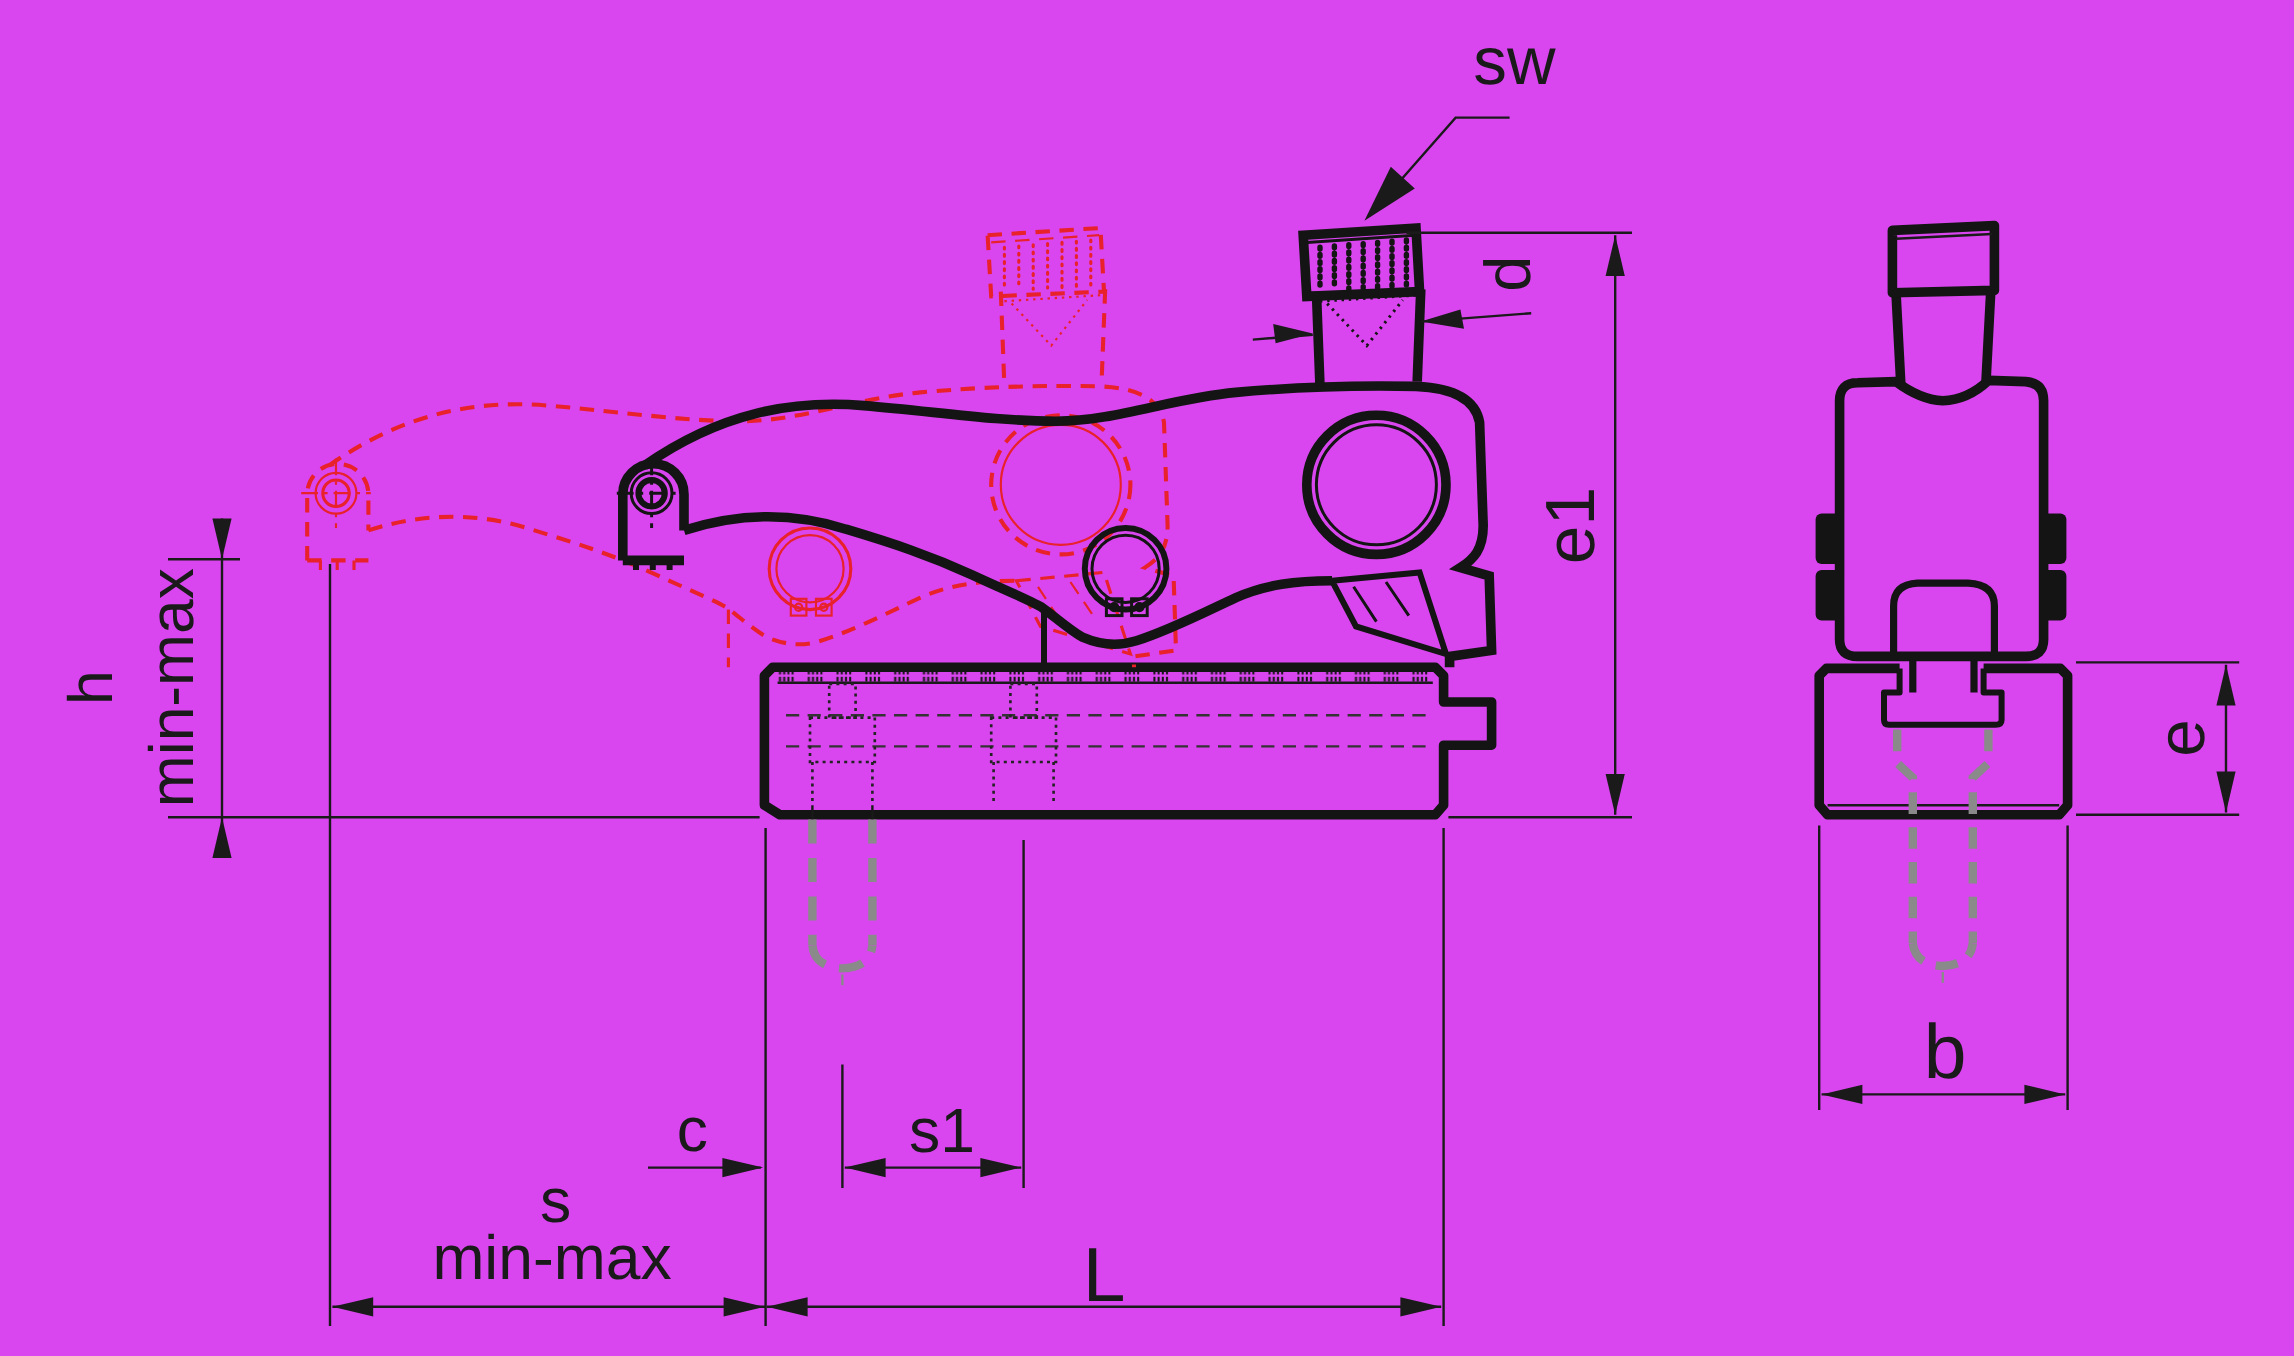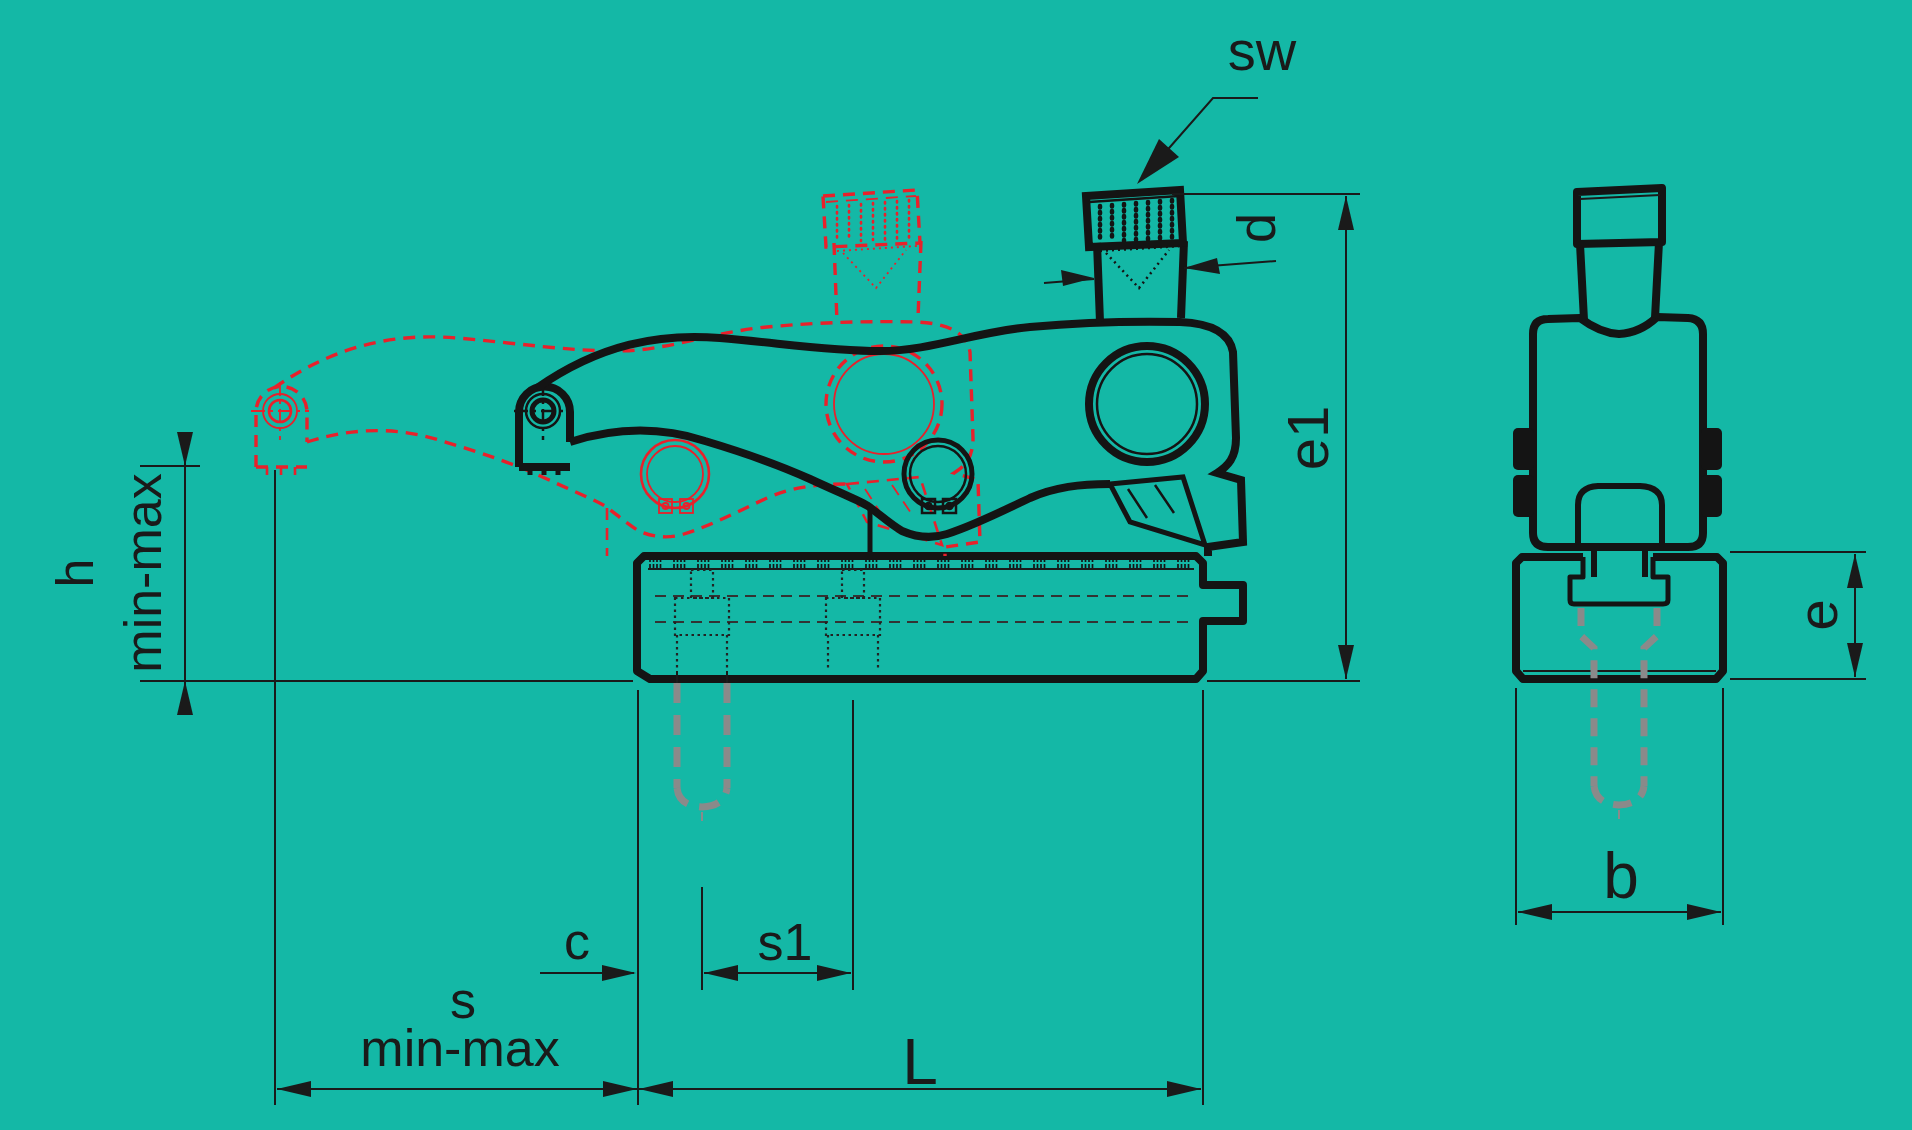--- a/index.html
+++ b/index.html
@@ -1,16 +1,16 @@
 <!DOCTYPE html>
 <html><head>
 <meta charset="utf-8">
 <style>
   html,body{margin:0;padding:0;background:#ffffff;}
-  .stage{width:1912px;height:1130px;position:relative;background:#14b8a6;overflow:hidden;}
+  .stage{width:1912px;height:1130px;position:relative;background:#d946ef;overflow:hidden;}
   svg{display:block;}
   .lbl{font-family:"Liberation Sans","DejaVu Sans",sans-serif;fill:#1a1a1a;}
   
   .sw-main {stroke-width:var(--w-main,8px);}
   .sw-med  {stroke-width:var(--w-med,5px);}
   .sw-fine {stroke-width:var(--w-fine,2.5px);}
   .sw-knurl{stroke-width:var(--w-knurl,4.5px);}
   .arm-black{--w-main:8px;--w-med:5px;--w-fine:2.5px;--w-knurl:4.5px;}
   .arm-red  {--w-main:3.4px;--w-med:2.6px;--w-fine:1.8px;--w-knurl:2.6px;}
   .dim{stroke:#1a1a1a;stroke-width:2px;fill:none;}

